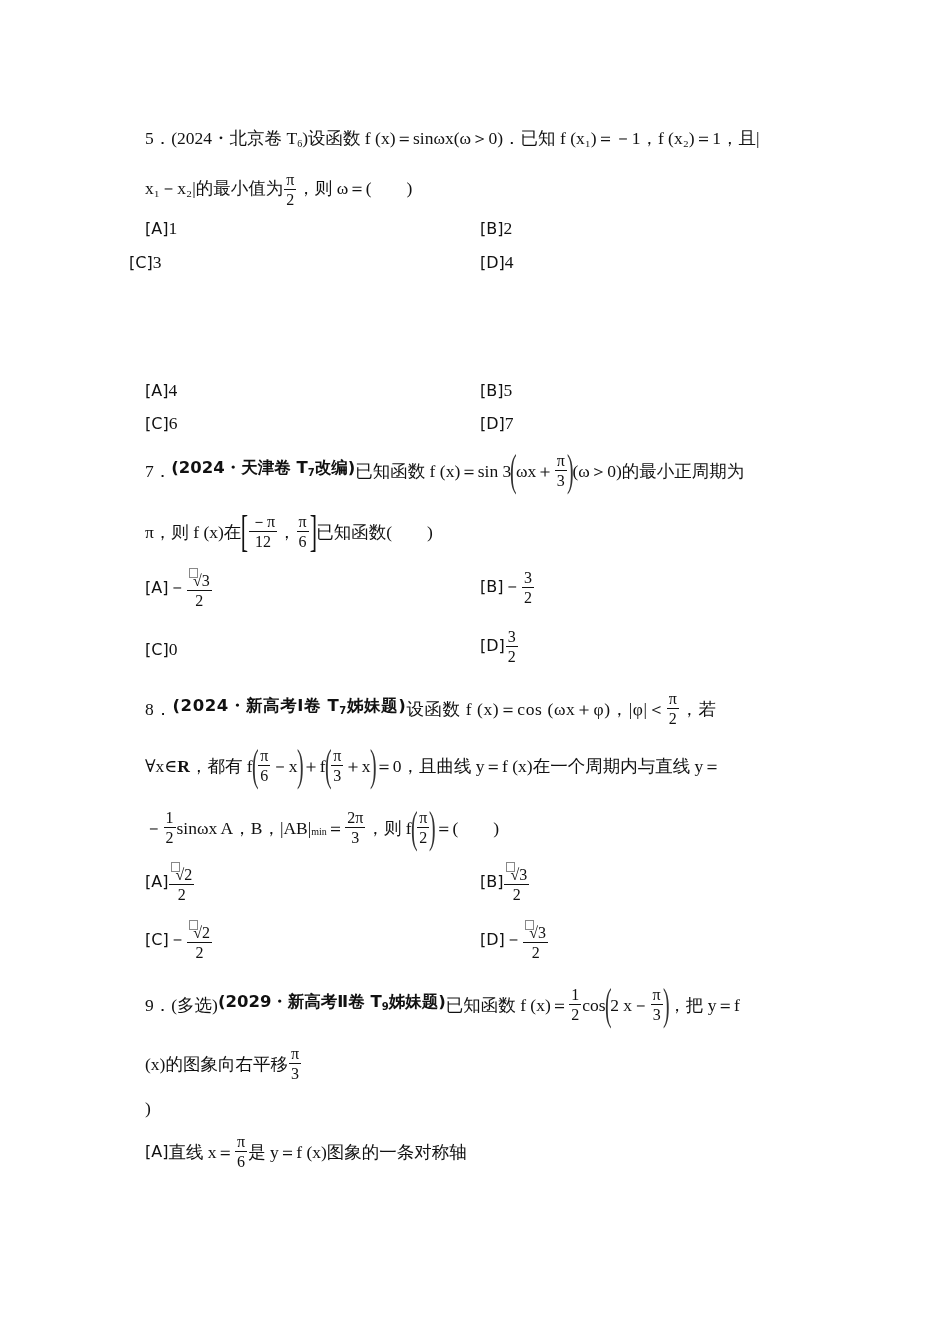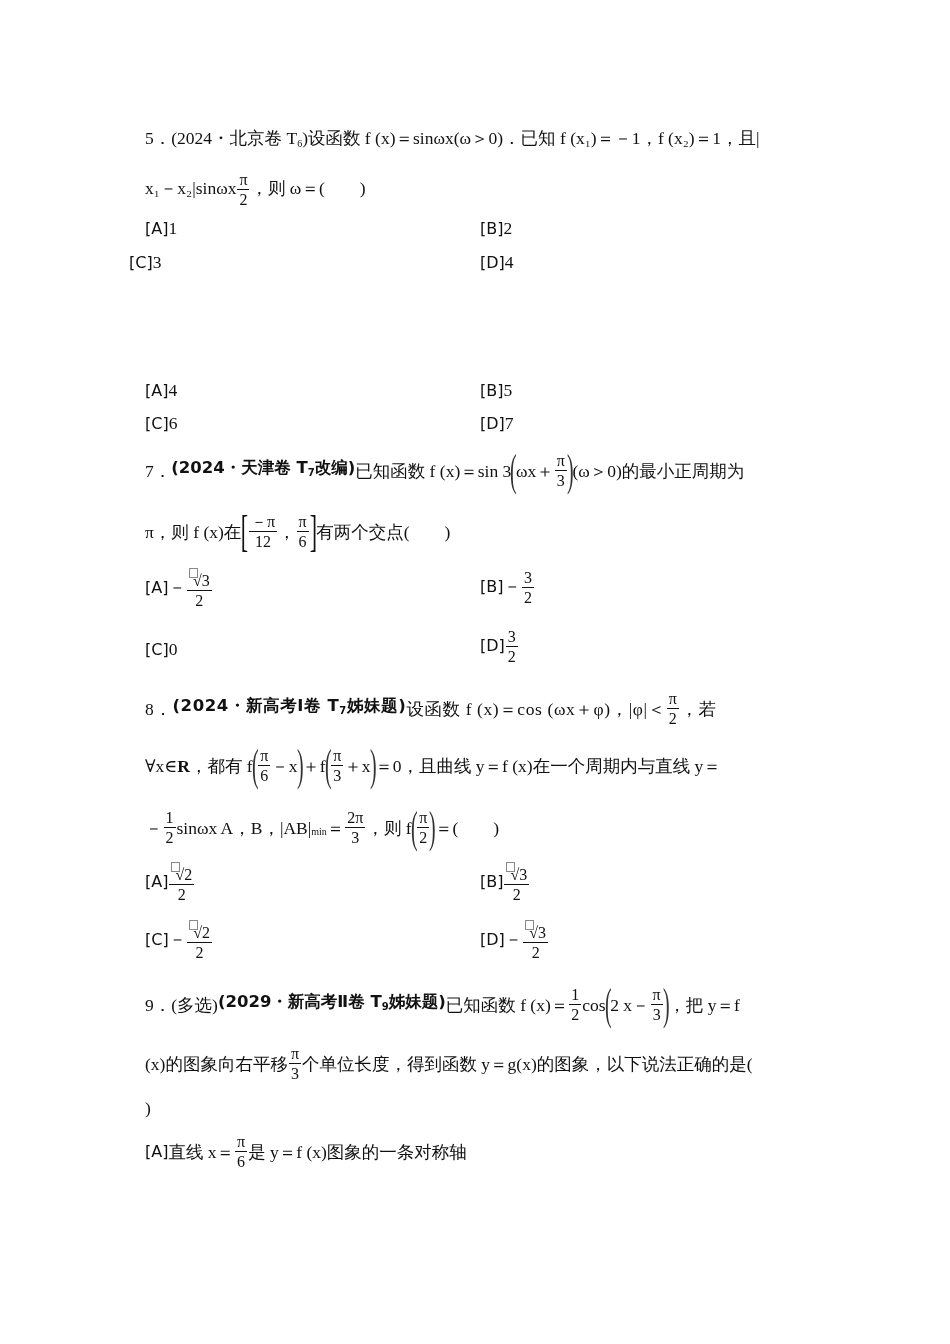--- a/index.html
+++ b/index.html
@@ -20,21 +20,21 @@
 </style>
 </head>
 <body>
 
 <div class="page">
 
   <div class="line" style="top:126px">
     <span>5．</span><span><span>(2024・北京卷 T</span><sub>6</sub><span>)</span></span><span>设函数 f (x)＝sinωx(ω＞0)．已知 f (x₁)＝－1，f (x₂)＝1，且|</span>
   </div>
   <div class="line" style="top:170px">
-    <span>x₁－x₂|sinωx</span><span class="frac">
+    <span>x₁－x₂|的最小值为</span><span class="frac">
         <span class="n">π</span>
         <span class="d">2</span>
       </span><span>，则 ω＝(　　)</span>
   </div>
   <div class="opt" style="left:145px;top:216px"><span class="lbl">[A]</span><span>1</span></div>
   <div class="opt" style="left:480px;top:216px"><span class="lbl">[B]</span><span>2</span></div>
   <div class="opt" style="left:129px;top:250px"><span class="lbl">[C]</span><span>3</span></div>
   <div class="opt" style="left:480px;top:250px"><span class="lbl">[D]</span><span>4</span></div>
 
   <div class="opt" style="left:145px;top:378px"><span class="lbl">[A]</span><span>4</span></div>
@@ -48,21 +48,21 @@
         <span class="d">3</span>
       </span><span class="paren">)</span><span style="vertical-align:middle">(ω＞0)的最小正周期为</span>
   </div>
   <div class="line" style="top:508px;height:44px;line-height:44px">
     <span style="vertical-align:middle">π，则 f (x)在</span><span class="brack">[</span><span class="frac">
         <span class="n">－π</span>
         <span class="d">12</span>
       </span><span style="vertical-align:middle">，</span><span class="frac">
         <span class="n">π</span>
         <span class="d">6</span>
-      </span><span class="brack">]</span><span style="vertical-align:middle">有两个交点(　　)</span>
+      </span><span class="brack">]</span><span style="vertical-align:middle">已知函数(　　)</span>
   </div>
   <div class="opt" style="left:145px;top:568px"><span class="lbl">[A]</span><span>－</span><span class="frac">
         <span class="n"><span class="sq"></span><span>√3</span></span>
         <span class="d">2</span>
       </span></div>
   <div class="opt" style="left:480px;top:568px"><span class="lbl">[B]</span><span>－</span><span class="frac">
         <span class="n">3</span>
         <span class="d">2</span>
       </span></div>
   <div class="opt" style="left:145px;top:637px"><span class="lbl">[C]</span><span>0</span></div>
@@ -121,21 +121,21 @@
         <span class="d">2</span>
       </span><span style="vertical-align:middle">cos</span><span class="paren">(</span><span style="vertical-align:middle">2 x－</span><span class="frac">
         <span class="n">π</span>
         <span class="d">3</span>
       </span><span class="paren">)</span><span style="vertical-align:middle">，把 y＝f</span>
   </div>
   <div class="line" style="top:1040px;height:44px;line-height:44px">
     <span style="vertical-align:middle">(x)的图象向右平移</span><span class="frac">
         <span class="n">π</span>
         <span class="d">3</span>
-      </span><span style="vertical-align:middle">个单位长度，得到函数 y＝g(x)的图象，以下说法正确的是(</span>
+      </span>
   </div>
   <div class="line" style="top:1096px">
     <span>)</span>
   </div>
   <div class="opt" style="left:145px;top:1128px;height:44px;line-height:44px">
     <span class="lbl" style="vertical-align:middle">[A]</span><span style="vertical-align:middle">直线 x＝</span><span class="frac">
         <span class="n">π</span>
         <span class="d">6</span>
       </span><span style="vertical-align:middle">是 y＝f (x)图象的一条对称轴</span>
   </div>

